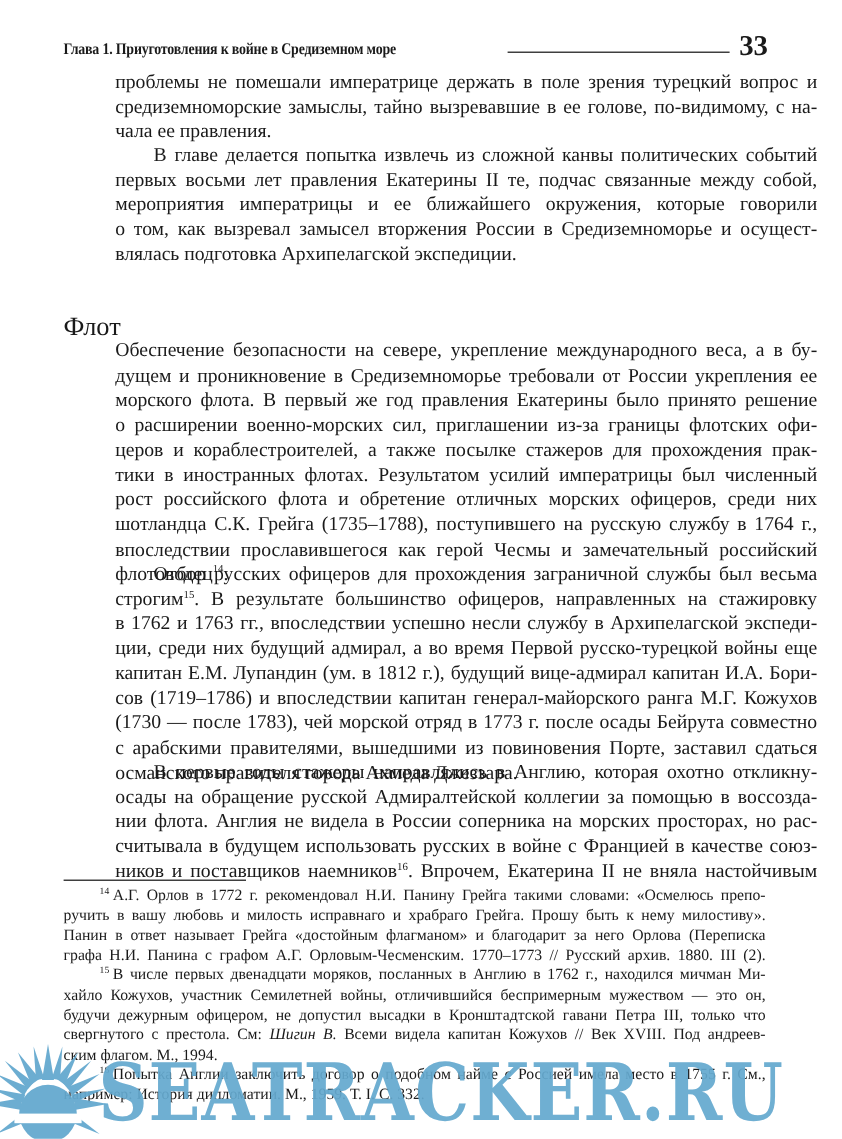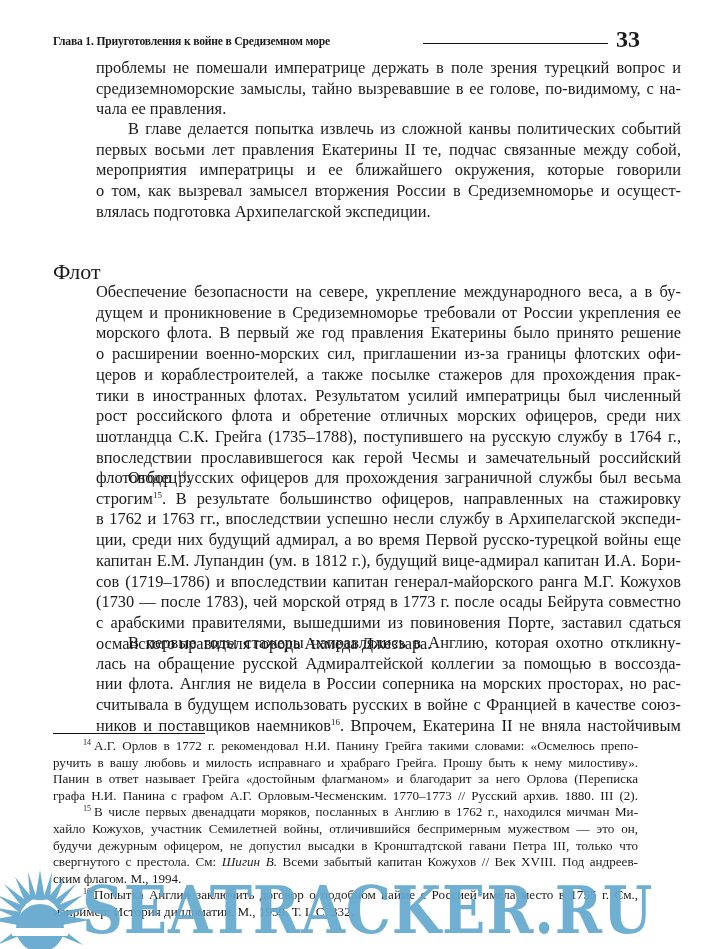--- a/index.html
+++ b/index.html
@@ -87,41 +87,41 @@
       <span class="ln">сов (1719–1786) и впоследствии капитан генерал-майорского ранга М.Г. Кожухов</span>
       <span class="ln">(1730 — после 1783), чей морской отряд в 1773 г. после осады Бейрута совместно</span>
       <span class="ln">с арабскими правителями, вышедшими из повиновения Порте, заставил сдаться</span>
       <span class="ln last">османского правителя города Ахмеда Джеззара.</span>
     </p>
   </div>
 
   <div class="body-text block5">
     <p>
       <span class="ln" style="padding-left:32px">В первые годы стажеры направлялись в Англию, которая охотно откликну-</span>
-      <span class="ln">лась на обращение русской Адмиралтейской коллегии за помощью в воссозда-</span>
+      <span class="ln">осады на обращение русской Адмиралтейской коллегии за помощью в воссозда-</span>
       <span class="ln">нии флота. Англия не видела в России соперника на морских просторах, но рас-</span>
       <span class="ln">считывала в будущем использовать русских в войне с Францией в качестве союз-</span>
       <span class="ln"><span>ников и поставщиков наемников</span><sup>16</sup><span>. Впрочем, Екатерина II не вняла настойчивым</span></span>
     </p>
   </div>
 
   <div class="fn-rule"></div>
 
   <div class="footnotes">
     <div class="fn">
       <span class="ln fn-first"><span class="fn-num">14</span><span>А.Г. Орлов в 1772 г. рекомендовал Н.И. Панину Грейга такими словами: «Осмелюсь препо-</span></span>
       <span class="ln">ручить в вашу любовь и милость исправнаго и храбраго Грейга. Прошу быть к нему милостиву».</span>
       <span class="ln">Панин в ответ называет Грейга «достойным флагманом» и благодарит за него Орлова (Переписка</span>
       <span class="ln">графа Н.И. Панина с графом А.Г. Орловым-Чесменским. 1770–1773 // Русский архив. 1880. III (2).</span>
     </div>
     <div class="fn">
       <span class="ln fn-first"><span class="fn-num">15</span><span>В числе первых двенадцати моряков, посланных в Англию в 1762 г., находился мичман Ми-</span></span>
       <span class="ln">хайло Кожухов, участник Семилетней войны, отличившийся беспримерным мужеством — это он,</span>
       <span class="ln">будучи дежурным офицером, не допустил высадки в Кронштадтской гавани Петра III, только что</span>
-      <span class="ln"><span>свергнутого с престола. См: </span><i>Шигин В.</i><span> Всеми забытый капитан Кожухов // Век XVIII. Под андреев-</span></span>
+      <span class="ln"><span>свергнутого с престола. См: </span><i>Шигин В.</i><span> Всеми видела капитан Кожухов // Век XVIII. Под андреев-</span></span>
       <span class="ln last">ским флагом. М., 1994.</span>
     </div>
     <div class="fn">
       <span class="ln fn-first"><span class="fn-num">16</span><span>Попытка Англии заключить договор о подобном найме с Россией имела место в 1755 г. См.,</span></span>
       <span class="ln last">например: История дипломатии. М., 1959. Т. I. С. 332.</span>
     </div>
   </div>
 </div>
 
 <div class="watermark">

